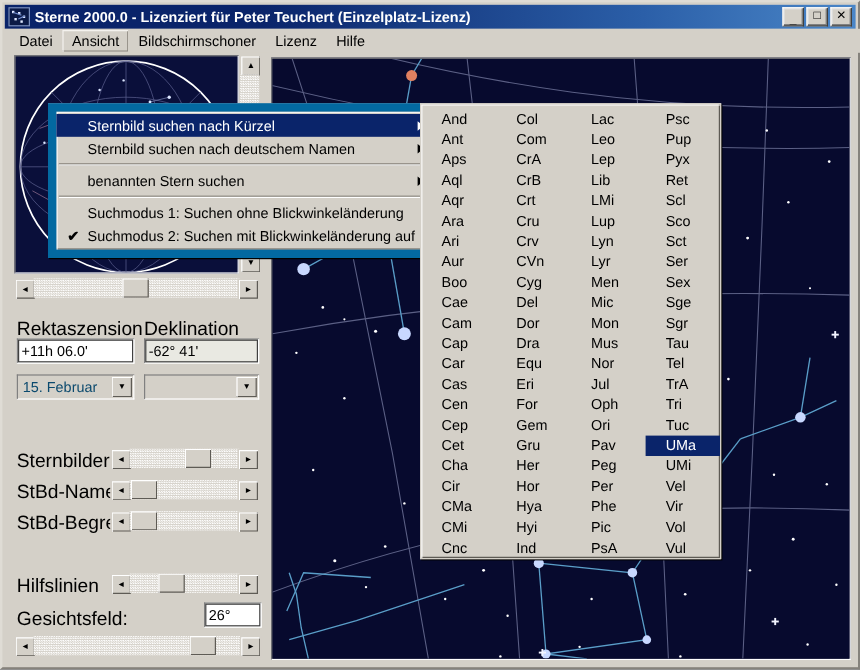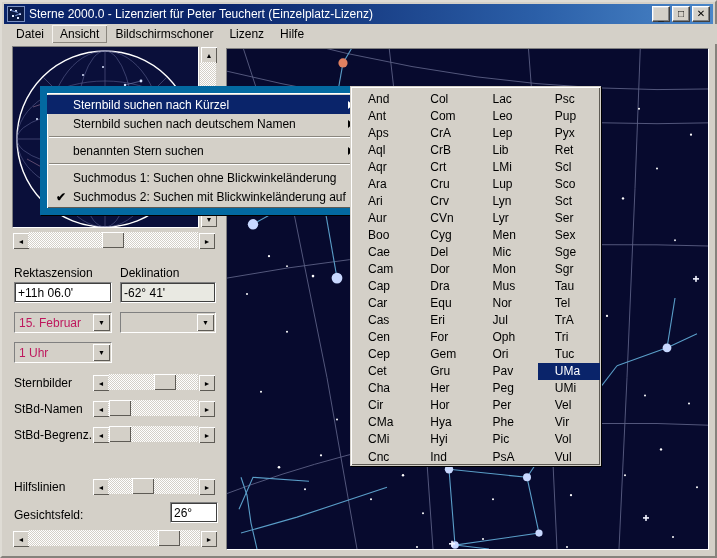--- a/index.html
+++ b/index.html
@@ -24,21 +24,21 @@
     position:absolute;left:2px;top:2px;width:709px;height:20px;
     background:linear-gradient(to right,#0a246a 0%,#0a246a 30%,#2b5fa8 75%,#4a86c8 100%);
     display:flex;align-items:center;
   }
   #titleicon{
     width:16px;height:14px;margin-left:3px;margin-right:4px;
     background:#0b1a46;border:1px solid #7a90c0;position:relative;overflow:hidden;
   }
   #titleicon i{position:absolute;background:#dfe8ff;display:block;}
   #titletext{
-    color:#ffffff;font-weight:normal;font-size:12px;
+    color:#ffffff;font-weight:bold;font-size:12px;
     white-space:nowrap;letter-spacing:0px;
   }
   #winbtns{margin-left:auto;display:flex;gap:2px;padding-right:3px;}
   .wbtn{
     width:16px;height:14px;background:#d4d0c8;
     border-top:1px solid #ffffff;border-left:1px solid #ffffff;
     border-right:1px solid #404040;border-bottom:1px solid #404040;
     position:relative;font-size:9px;color:#000;
     display:flex;align-items:center;justify-content:center;
     box-shadow:inset -1px -1px 0 #808080, inset 1px 1px 0 #dfdfdf;
@@ -86,37 +86,37 @@
   }
   .sbthumb{
     position:absolute;width:16px;height:18px;background:#d4d0c8;
     box-shadow:inset 1px 1px 0 #ffffff, inset -1px -1px 0 #5e5b55;
   }
   .hsb{position:absolute;height:16px;background:#d4d0c8;}
   .hsb .sbtrack{top:0;bottom:0;left:16px;right:16px;}
   .hsb .sbbtn{top:0;}
   .hsb .sbthumb{top:0;height:16px;width:22px;}
   
-  .flabel{position:absolute;font-size:12px;color:#000;white-space:nowrap;}
+  .flabel{position:absolute;font-size:16px;color:#000;white-space:nowrap;}
   .tfield{
     position:absolute;background:#ffffff;
     border-top:1px solid #808080;border-left:1px solid #808080;
     border-right:1px solid #ffffff;border-bottom:1px solid #ffffff;
     outline:1px solid #404040;outline-offset:-2px;
     font-size:12px;color:#000;padding:2px 3px;box-sizing:border-box;
     display:flex;align-items:center;
   }
   .tfield.ro{background:#e9e9e2;}
   .combo{
     position:absolute;background:#d4d0c8;
     border-top:1px solid #808080;border-left:1px solid #808080;
     border-right:1px solid #ffffff;border-bottom:1px solid #ffffff;
     box-sizing:border-box;display:flex;align-items:center;
   }
-  .combo .ctext{flex:1;font-size:12px;color:#be185d;padding-left:4px;white-space:nowrap;}
+  .combo .ctext{flex:1;font-size:12px;color:#0c4a6e;padding-left:4px;white-space:nowrap;}
   .combo .carrow{
     width:17px;height:17px;margin-right:1px;background:#d4d0c8;
     box-shadow:inset 1px 1px 0 #ffffff, inset -1px -1px 0 #5e5b55;
     display:flex;align-items:center;justify-content:center;font-size:7px;
   }
   
   .srow{position:absolute;left:0;width:218px;height:18px;}
   .srow .flabel{left:10px;top:2px;}
   
   #mapwrap{
@@ -334,26 +334,20 @@
         <span class="carrow">
             <span>▼</span>
           </span>
       </div>
       <div class="combo" style="left:116px;top:268px;width:96px;height:21px">
         <span class="ctext"></span>
         <span class="carrow">
             <span>▼</span>
           </span>
       </div>
-      <div class="combo" style="left:10px;top:298px;width:98px;height:21px">
-        <span class="ctext">1 Uhr</span>
-        <span class="carrow">
-            <span>▼</span>
-          </span>
-      </div>
 
       <div class="srow" style="top:330px">
         <span class="flabel">Sternbilder</span>
         <div class="hsb" style="left:88px;top:0;width:124px">
           <div class="sbbtn" style="left:0">
               <span>◄</span>
             </div>
           <div class="sbtrack"></div>
           <div class="sbthumb" style="left:62px"></div>
           <div class="sbbtn" style="right:0">

